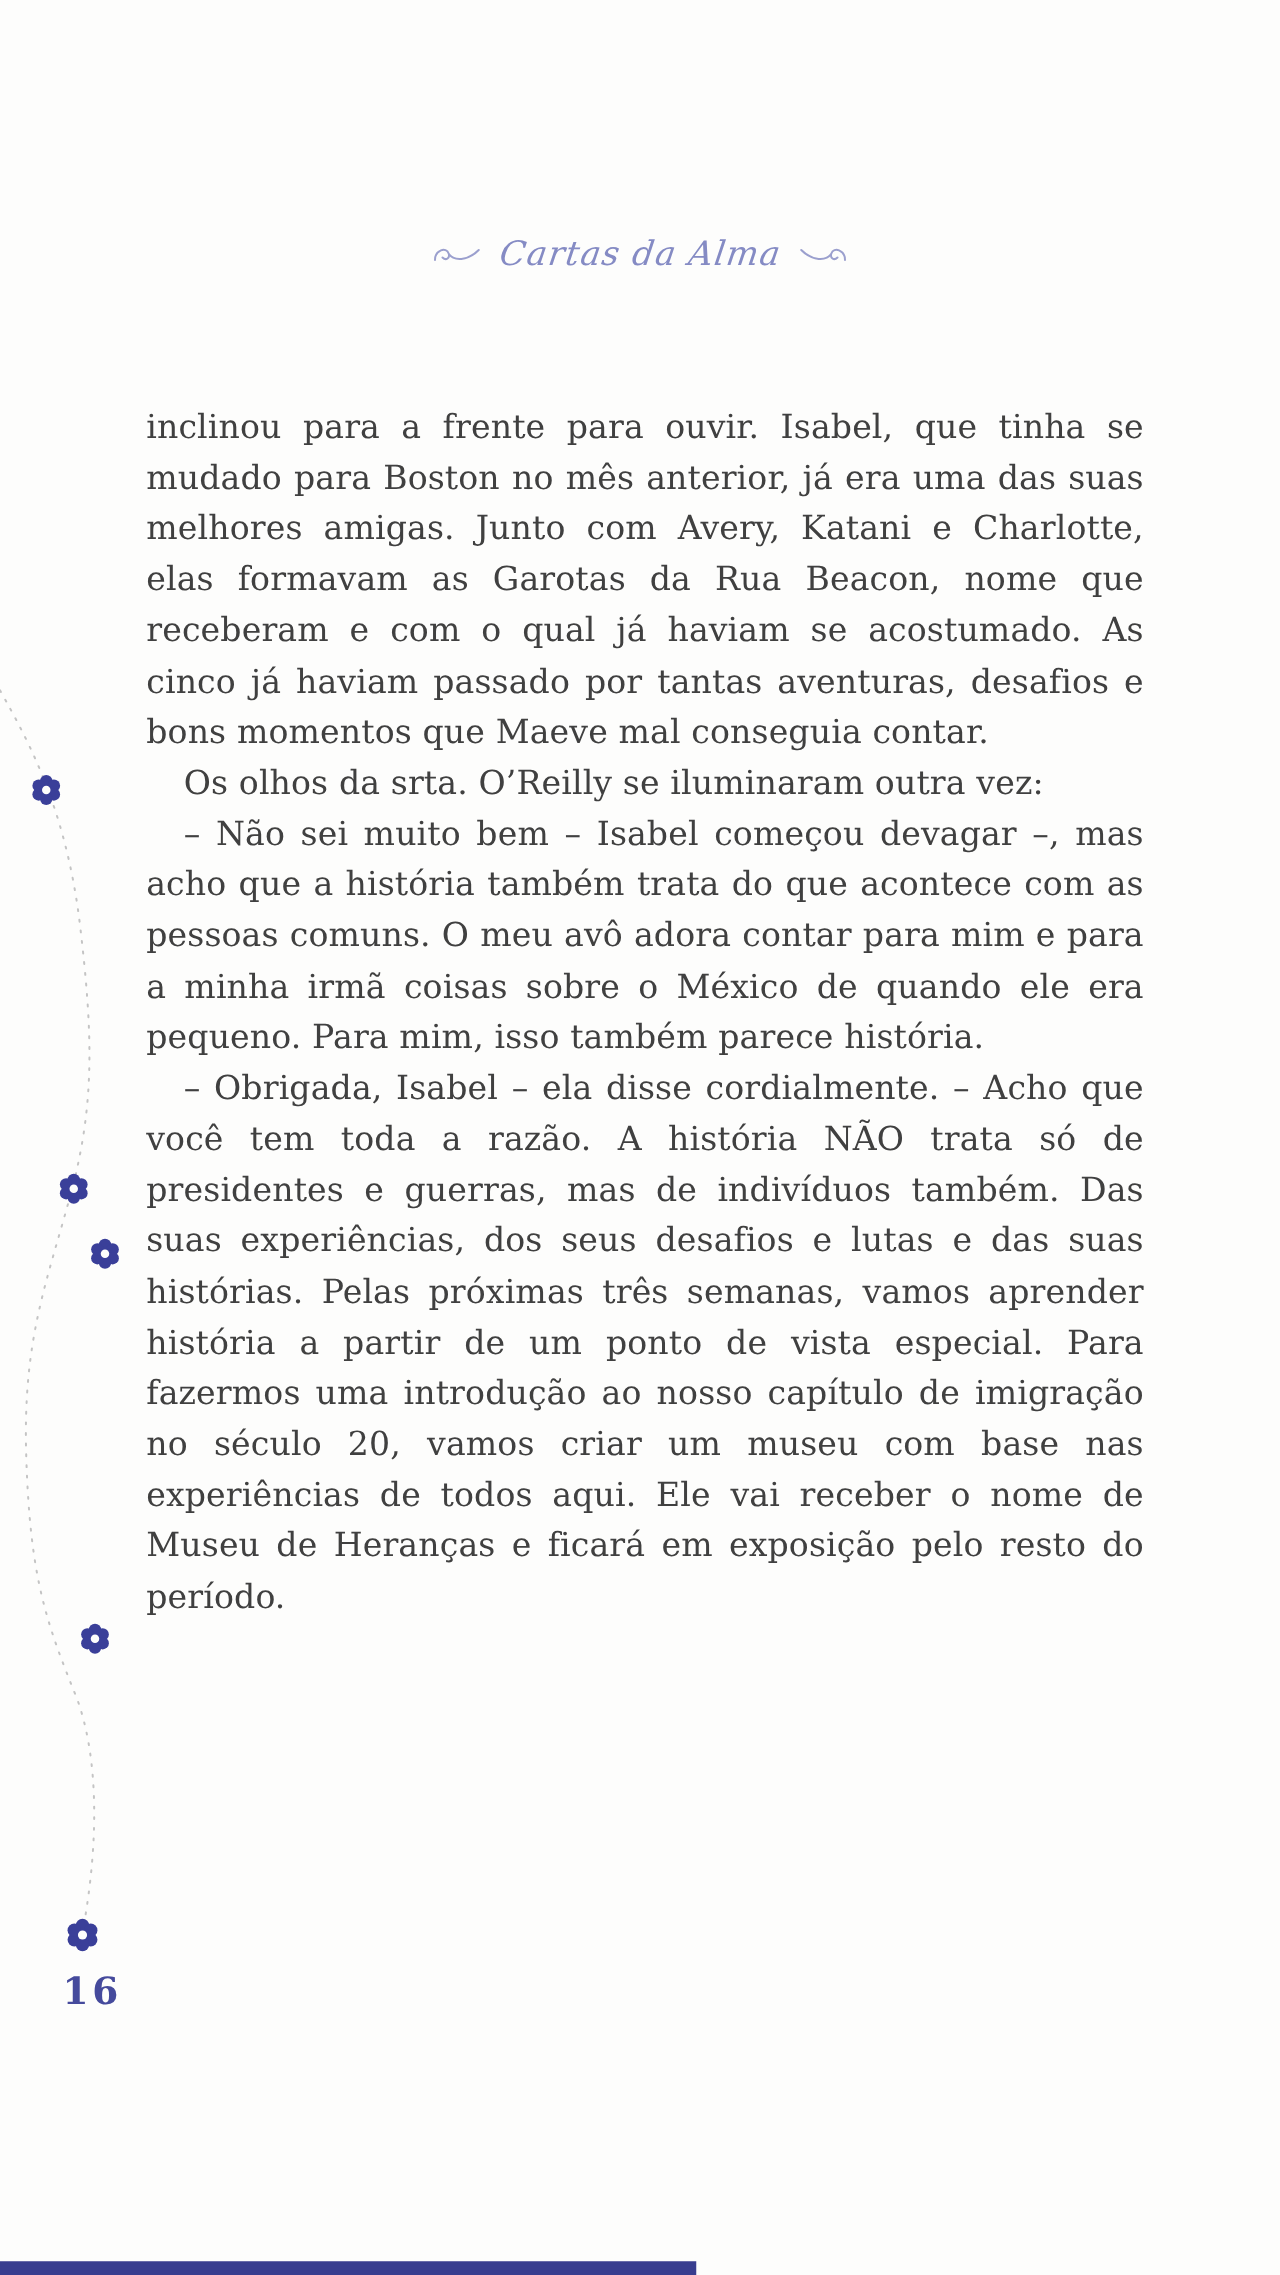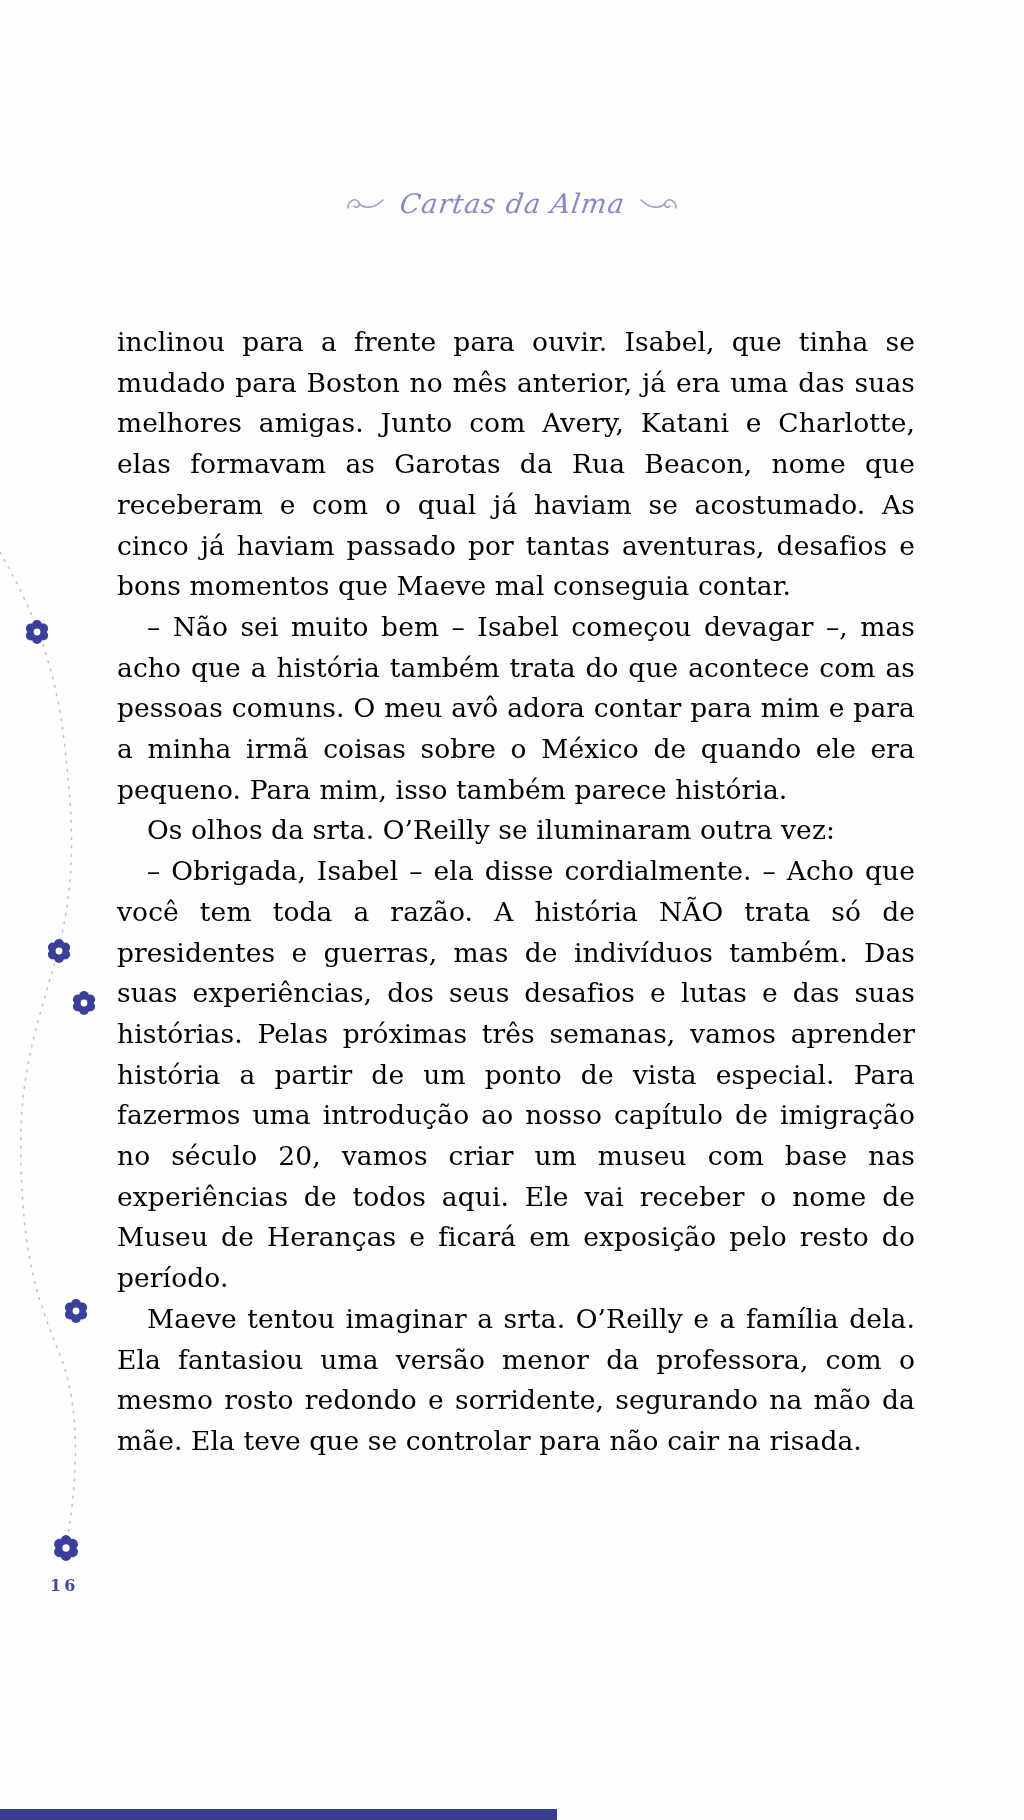--- a/index.html
+++ b/index.html
@@ -33,21 +33,21 @@
     white-space:nowrap;
   }
   .flourish{display:inline-block;line-height:0;opacity:.85;}
 
   
   .body-text{
     position:absolute;
     left:117px;top:322px;width:798px;
     font-size:26.5px;
     line-height:40.7px;
-    color:#000000;
+    color:#404040;
     text-align:justify;
     letter-spacing:.1px;
   }
   .body-text p{margin:0;padding:0;hyphens:none;}
   .body-text p.indent{text-indent:30px;}
 
   
   .vine{
     position:absolute;left:0;top:0;width:120px;height:1820px;
     pointer-events:none;
@@ -60,21 +60,21 @@
   .flower.f3{left:71px;top:990px;}
   .flower.f4{left:63px;top:1298px;}
   .flower.f5{left:52px;top:1534px;width:28px;height:28px;}
 
   
   .page-number{
     position:absolute;
     left:50px;top:1576px;
     font-family:"DejaVu Serif", serif;
     font-weight:bold;
-    font-size:16px;
+    font-size:30px;
     letter-spacing:3px;
     color:#454a9c;
   }
 
   
   .footer-bar{
     position:absolute;
     left:0;top:1809px;
     width:557px;height:11px;
     background:#383d8f;
@@ -103,24 +103,23 @@
     <span class="title">Cartas da Alma</span>
     <span class="flourish">
       <svg width="40" height="18" viewBox="0 0 40 18">
         <path d="M38,13 C38,5 29,2 27,8 C26,11 29,14 32,11 M27,8 C23,14 12,14 3,5" fill="none" stroke="#8b90c6" stroke-width="1.6" stroke-linecap="round"></path>
       </svg>
     </span>
   </div>
 
   <div class="body-text">
     <p>inclinou para a frente para ouvir. Isabel, que tinha se mudado para Boston no mês anterior, já era uma das suas melhores amigas. Junto com Avery, Katani e Charlotte, elas formavam as Garotas da Rua Beacon, nome que receberam e com o qual já haviam se acostumado. As cinco já haviam passado por tantas aventuras, desafios e bons momentos que Maeve mal conseguia contar.</p>
+    <p class="indent">Os olhos da srta. O’Reilly se iluminaram outra vez:</p>
     <p class="indent">– Não sei muito bem – Isabel começou devagar –, mas acho que a história também trata do que acontece com as pessoas comuns. O meu avô adora contar para mim e para a minha irmã coisas sobre o México de quando ele era pequeno. Para mim, isso também parece história.</p>
-    <p class="indent">Os olhos da srta. O’Reilly se iluminaram outra vez:</p>
     <p class="indent">– Obrigada, Isabel – ela disse cordialmente. – Acho que você tem toda a razão. A história NÃO trata só de presidentes e guerras, mas de indivíduos também. Das suas experiências, dos seus desafios e lutas e das suas histórias. Pelas próximas três semanas, vamos aprender história a partir de um ponto de vista especial. Para fazermos uma introdução ao nosso capítulo de imigração no século 20, vamos criar um museu com base nas experiências de todos aqui. Ele vai receber o nome de Museu de Heranças e ficará em exposição pelo resto do período.</p>
-    <p class="indent">Maeve tentou imaginar a srta. O’Reilly e a família dela. Ela fantasiou uma versão menor da professora, com o mesmo rosto redondo e sorridente, segurando na mão da mãe. Ela teve que se controlar para não cair na risada.</p>
   </div>
 
   <span class="flower f1">
     <svg viewBox="0 0 26 26" width="26" height="26">
       <g fill="#3a3f99">
         <circle cx="13" cy="6" r="5"></circle>
           <circle cx="19.1" cy="9.5" r="5"></circle>
         <circle cx="19.1" cy="16.5" r="5"></circle>
           <circle cx="13" cy="20" r="5"></circle>
         <circle cx="6.9" cy="16.5" r="5"></circle>

